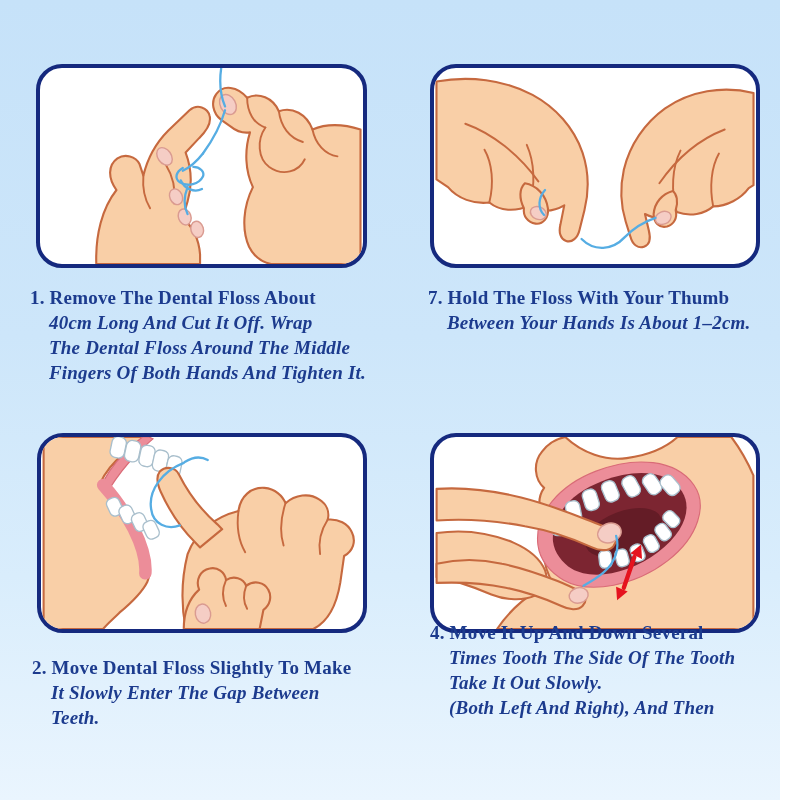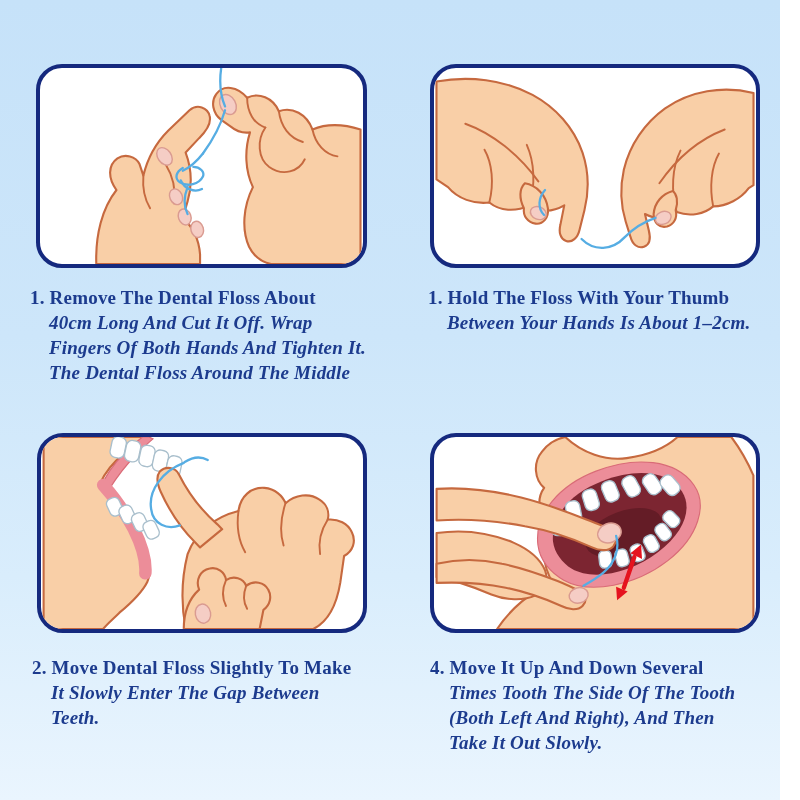--- a/index.html
+++ b/index.html
@@ -30,21 +30,21 @@
     font-weight:bold;
     font-size:19px;
     line-height:25px;
     letter-spacing:0.2px;
   }
   .cap-line{white-space:nowrap;}
   .cont{padding-left:19px;font-style:italic;}
   .c1{left:30px;top:285px;}
   .c2{left:428px;top:285px;}
   .c3{left:32px;top:655px;}
-  .c4{left:430px;top:655px;}
+  .c4{left:430px;top:620px;}
   
   .skin{fill:#f9cfa7;stroke:#c6693f;stroke-width:2.2;stroke-linejoin:round;stroke-linecap:round;}
   .ln{fill:none;stroke:#c6693f;stroke-width:2;stroke-linecap:round;}
   .floss{fill:none;stroke:#56ade3;stroke-width:2.4;stroke-linecap:round;}
   .nail{fill:#f5cdc5;stroke:#da9b91;stroke-width:1.5;}
   .tooth{fill:#ffffff;stroke:#a9bfcc;stroke-width:1.4;}
   .lip{fill:#ec8d99;stroke:#d96b77;stroke-width:1.2;}
   .lipstroke{fill:none;stroke:#ec8d99;stroke-width:13;stroke-linecap:round;}
   .mouthdark{fill:#7c2531;}
   .arrow{fill:#e5131f;}
@@ -201,35 +201,35 @@
         <line class="arrowline" x1="206" y1="125" x2="195" y2="157"></line>
         <polygon class="arrow" points="213,112 202,121 214,127"></polygon>
         <polygon class="arrow" points="188,170 187,156 199,161"></polygon>
       </g>
     </svg>
   </div>
 
   <div class="caption c1">
     <div class="cap-line">1. Remove The Dental Floss About</div>
     <div class="cap-line cont">40cm Long And Cut It Off. Wrap</div>
+    <div class="cap-line cont">The Dental Floss Around The Middle</div>
     <div class="cap-line cont">Fingers Of Both Hands And Tighten It.</div>
-    <div class="cap-line cont">The Dental Floss Around The Middle</div>
   </div>
 
   <div class="caption c2">
-    <div class="cap-line">1. Hold The Floss With Your Thumb</div>
+    <div class="cap-line">7. Hold The Floss With Your Thumb</div>
     <div class="cap-line cont">Between Your Hands Is About 1–2cm.</div>
   </div>
 
   <div class="caption c3">
     <div class="cap-line">2. Move Dental Floss Slightly To Make</div>
     <div class="cap-line cont">It Slowly Enter The Gap Between</div>
     <div class="cap-line cont">Teeth.</div>
   </div>
 
   <div class="caption c4">
     <div class="cap-line">4. Move It Up And Down Several</div>
     <div class="cap-line cont">Times Tooth The Side Of The Tooth</div>
+    <div class="cap-line cont">Take It Out Slowly.</div>
     <div class="cap-line cont">(Both Left And Right), And Then</div>
-    <div class="cap-line cont">Take It Out Slowly.</div>
   </div>
 
 </div>
 
 </body></html>

